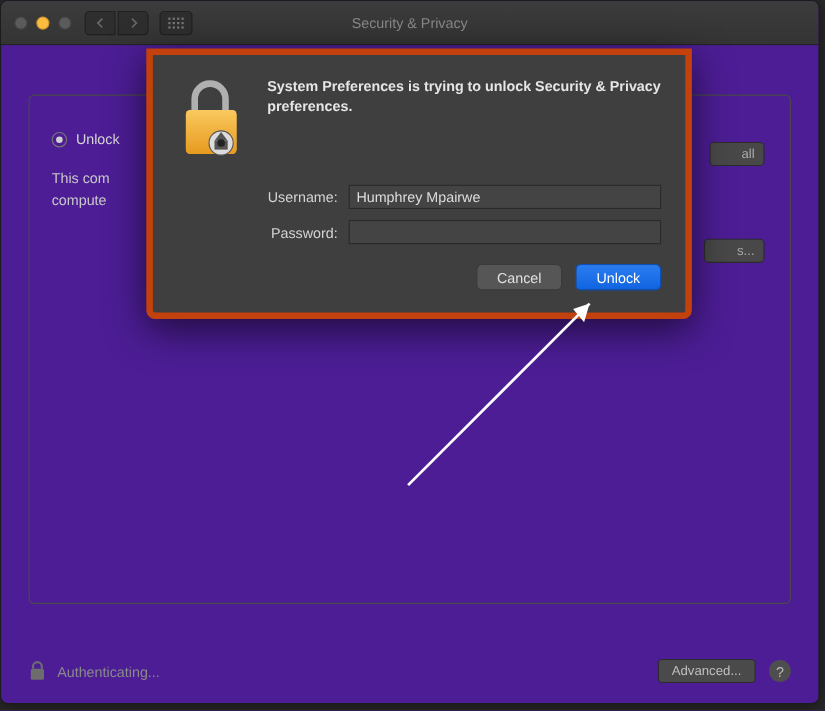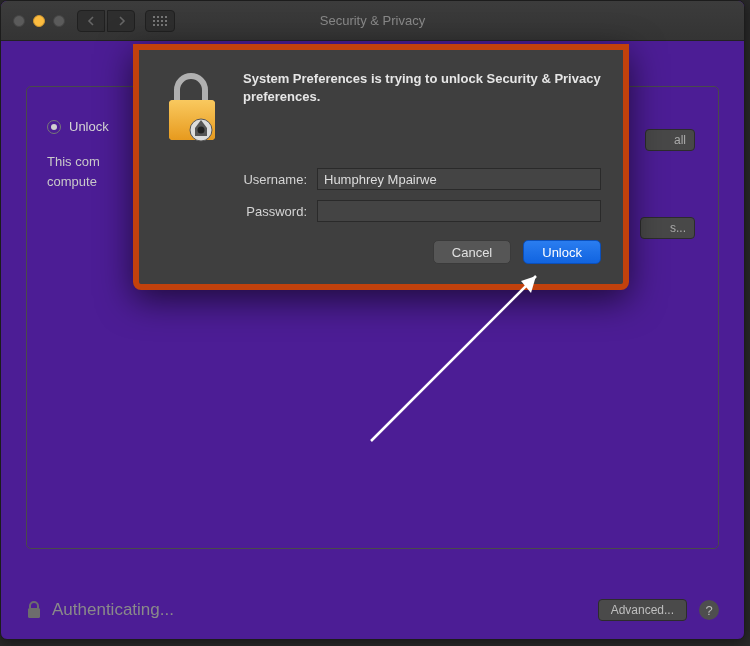--- a/index.html
+++ b/index.html
@@ -30,21 +30,21 @@
   .panel-frame{position:absolute;top:45px;left:25px;right:25px;bottom:90px;border:1px solid #4a4a4a;border-radius:5px;padding:20px;color:#c9c9c9;}
   .bg-radio{display:flex;align-items:center;gap:8px;font-size:13px;color:#d5d5d5;margin-top:12px;}
   .bg-radio .r{width:14px;height:14px;border-radius:50%;border:1px solid #777;display:flex;align-items:center;justify-content:center;}
   .bg-radio .r::after{content:"";width:6px;height:6px;border-radius:50%;background:#d0d0d0;}
   .bg-text{margin-top:18px;font-size:13px;color:#c9c9c9;line-height:1.5;}
   .fw-btn{position:absolute;top:42px;right:23px;width:50px;height:22px;background:#484848;border:1px solid #2c2c2c;border-radius:4px;font-size:12px;color:#aaa;display:flex;align-items:center;justify-content:flex-end;padding-right:8px;}
   .opts-btn{position:absolute;top:130px;right:23px;width:55px;height:22px;background:#484848;border:1px solid #2c2c2c;border-radius:4px;font-size:12px;color:#aaa;display:flex;align-items:center;justify-content:flex-end;padding-right:8px;}
 
   .footer{position:absolute;bottom:18px;left:25px;right:25px;display:flex;align-items:center;}
   .lock-ico{width:16px;height:20px;margin-right:10px;}
-  .auth-txt{font-size:17px;color:#8a8a8a;}
+  .auth-txt{font-size:13px;color:#8a8a8a;}
   .adv-btn{margin-left:auto;height:22px;padding:0 12px;background:#4a4a4a;border:1px solid #2c2c2c;border-radius:4px;color:#bfbfbf;font-size:12px;display:flex;align-items:center;}
   .help{width:20px;height:20px;border-radius:50%;background:#4e4e4e;color:#bbb;font-size:13px;display:flex;align-items:center;justify-content:center;margin-left:12px;}
 
   
   .dialog{position:absolute;top:43px;left:132px;width:496px;background:#3f3f3f;border:6px solid #c2410c;border-radius:0 0 8px 8px;box-shadow:0 10px 35px rgba(0,0,0,.6);padding:20px 22px 20px 20px;z-index:50;}
   .dlg-top{display:flex;gap:18px;}
   .lock-art{width:66px;flex-shrink:0;}
   .dlg-text{flex:1;}
   .dlg-title{font-size:13px;font-weight:600;color:#e6e6e6;line-height:1.35;}
   .dlg-sub{margin-top:10px;font-size:13px;color:#d2d2d2;}

